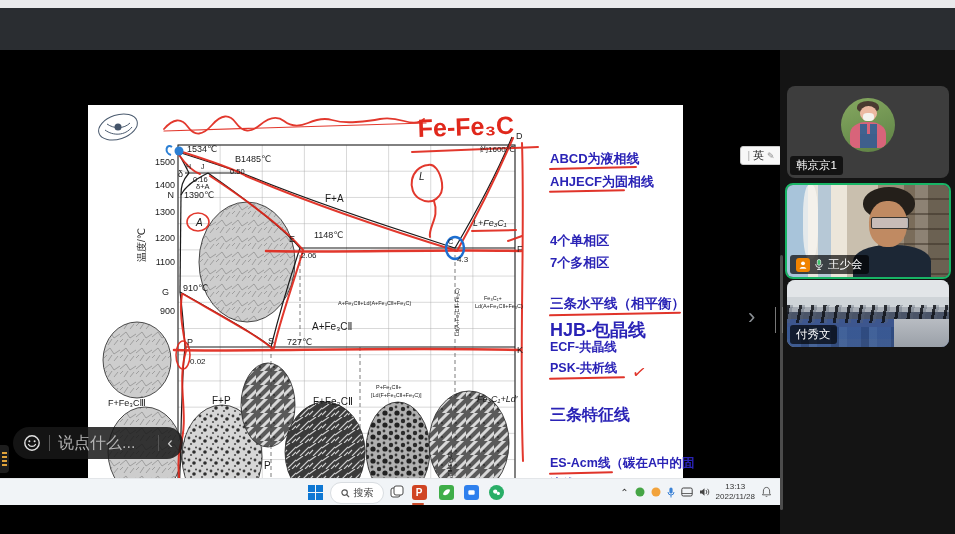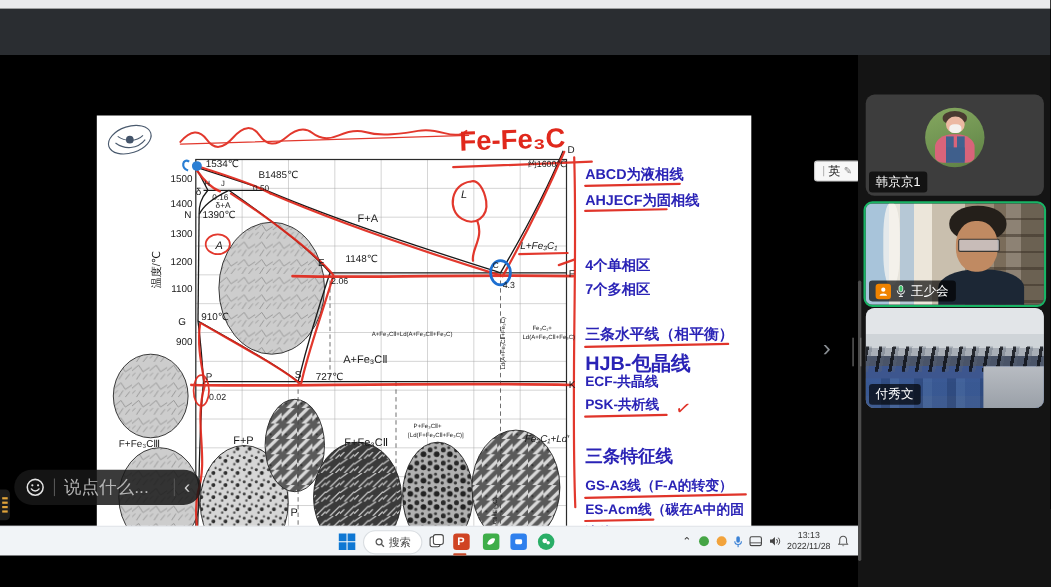--- a/index.html
+++ b/index.html
@@ -8,21 +8,21 @@
   .abs{position:absolute;}
   
   #top-strip{left:0;top:0;width:955px;height:8px;background:#e9eaec;}
   #app-bar{left:0;top:8px;width:955px;height:42px;background:#2a2d31;}
   #share-region{left:0;top:50px;width:780px;height:428px;background:#000;}
   
   #slide{left:88px;top:55px;width:595px;height:415px;background:#fff;}
   #diagram-svg{position:absolute;left:0;top:0;}
   
   #notes{left:442px;top:0;width:153px;height:415px;}
-  .note{position:absolute;left:2px;color:#2a23b6;font-weight:bold;white-space:nowrap;letter-spacing:0;}
+  .note{position:absolute;left:20px;color:#2a23b6;font-weight:bold;white-space:nowrap;letter-spacing:0;}
   .note .ul{position:absolute;left:-1px;height:2.4px;background:#e0342a;transform:rotate(-1.2deg);border-radius:2px;}
   .note .check{position:absolute;color:#e0342a;font-size:17px;font-weight:bold;transform:rotate(10deg);}
   .note .dash{position:absolute;width:30px;height:3px;background:#e0342a;border-radius:2px;}
   
   #ime-pill{left:740px;top:96px;width:40px;height:17px;background:#f7f7f7;border:1px solid #c9c9c9;
     border-radius:3px;display:flex;align-items:center;justify-content:center;gap:3px;
     font-size:11px;color:#222;box-shadow:0 1px 2px rgba(0,0,0,.4);}
   #ime-pill .bar{color:#aaa;font-size:10px;}
   #ime-pill .pen{color:#888;font-size:9px;}
   
@@ -321,21 +321,20 @@
     <div class="abs" id="notes">
         <div class="note" style="top: 45px; font-size: 13px;"><span>ABCD为液相线</span><i class="ul" style="width: 88px; top: 17px;"></i></div>
         <div class="note" style="top: 68px; font-size: 13px;"><span>AHJECF为固相线</span><i class="ul" style="width: 76px; top: 17px;"></i></div>
         <div class="note" style="top: 127px; font-size: 13px;"><span>4个单相区</span></div>
         <div class="note" style="top: 149px; font-size: 13px;"><span>7个多相区</span></div>
         <div class="note" style="top: 190px; font-size: 13.5px;"><span>三条水平线（相平衡）</span><i class="ul" style="width: 132px; top: 18px;"></i></div>
         <div class="note" style="top: 213px; font-size: 18px;"><span>HJB-包晶线</span></div>
         <div class="note" style="top: 234px; font-size: 12.5px;"><span>ECF-共晶线</span></div>
         <div class="note" style="top: 255px; font-size: 12.5px;"><span>PSK-共析线</span><i class="ul" style="width: 76px; top: 17px;"></i><i class="check" style="left: 82px; top: 2px;">✓</i></div>
         <div class="note" style="top: 300px; font-size: 16px;"><span>三条特征线</span></div>
-        <div class="note" style="top: 328px; font-size: 12.5px;"><span>GS-A3线（F-A的转变）</span><i class="ul" style="width: 148px; top: 17px;"></i></div>
         <div class="note" style="top: 350px; font-size: 12.5px;"><span>ES-Acm线（碳在A中的固</span><i class="ul" style="width: 64px; top: 17px;"></i></div>
         <div class="note" style="top: 371px; font-size: 12.5px;"><span>溶线）</span></div>
         <div class="note" style="top: 394px; font-size: 12.5px;"><span>PQ-碳在F中的固溶线</span><i class="dash" style="left: 8px; top: 20px;"></i></div>
       </div>
   </div>
 
   <div class="abs" id="ime-pill">
     <span class="bar">|</span>
     <span>英</span>
     <span class="pen">✎</span>
@@ -481,21 +480,21 @@
       </span>
       <svg width="10" height="13" viewBox="0 0 12 14">
         <rect x="4" y="1" width="4" height="7" rx="2" fill="#3ec46d" stroke="#fff" stroke-width="0.8"></rect>
         <path d="M2,6.5 a4,4 0 0 0 8,0" fill="none" stroke="#fff" stroke-width="1"></path>
         <path d="M6,10.5 L6,12.5 M3.8,13 L8.2,13" stroke="#fff" stroke-width="1"></path>
       </svg>
       <span>王少会</span>
     </div>
   </div>
 
-  <div class="tile" style="top:230px;height:91px">
+  <div class="tile" style="top:230px;height:67px">
     <div class="vid3">
       <div class="heads"></div>
         <div class="chairs"></div>
         <div class="floor"></div>
     </div>
     <div class="chip">
         <span>付秀文</span>
       </div>
   </div>
 

